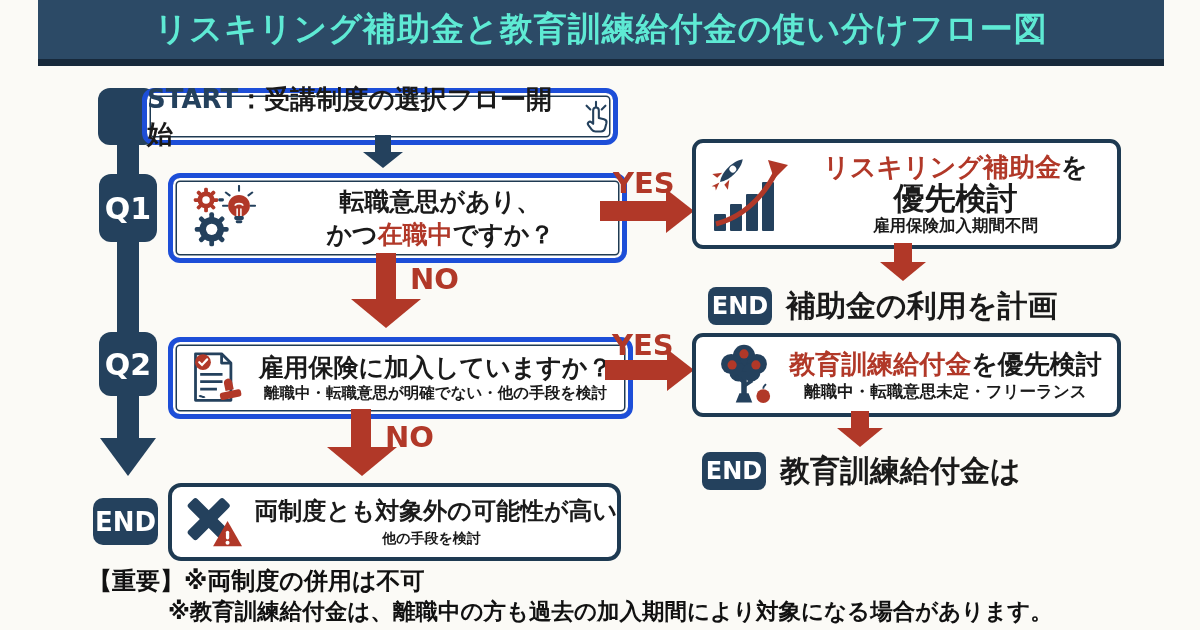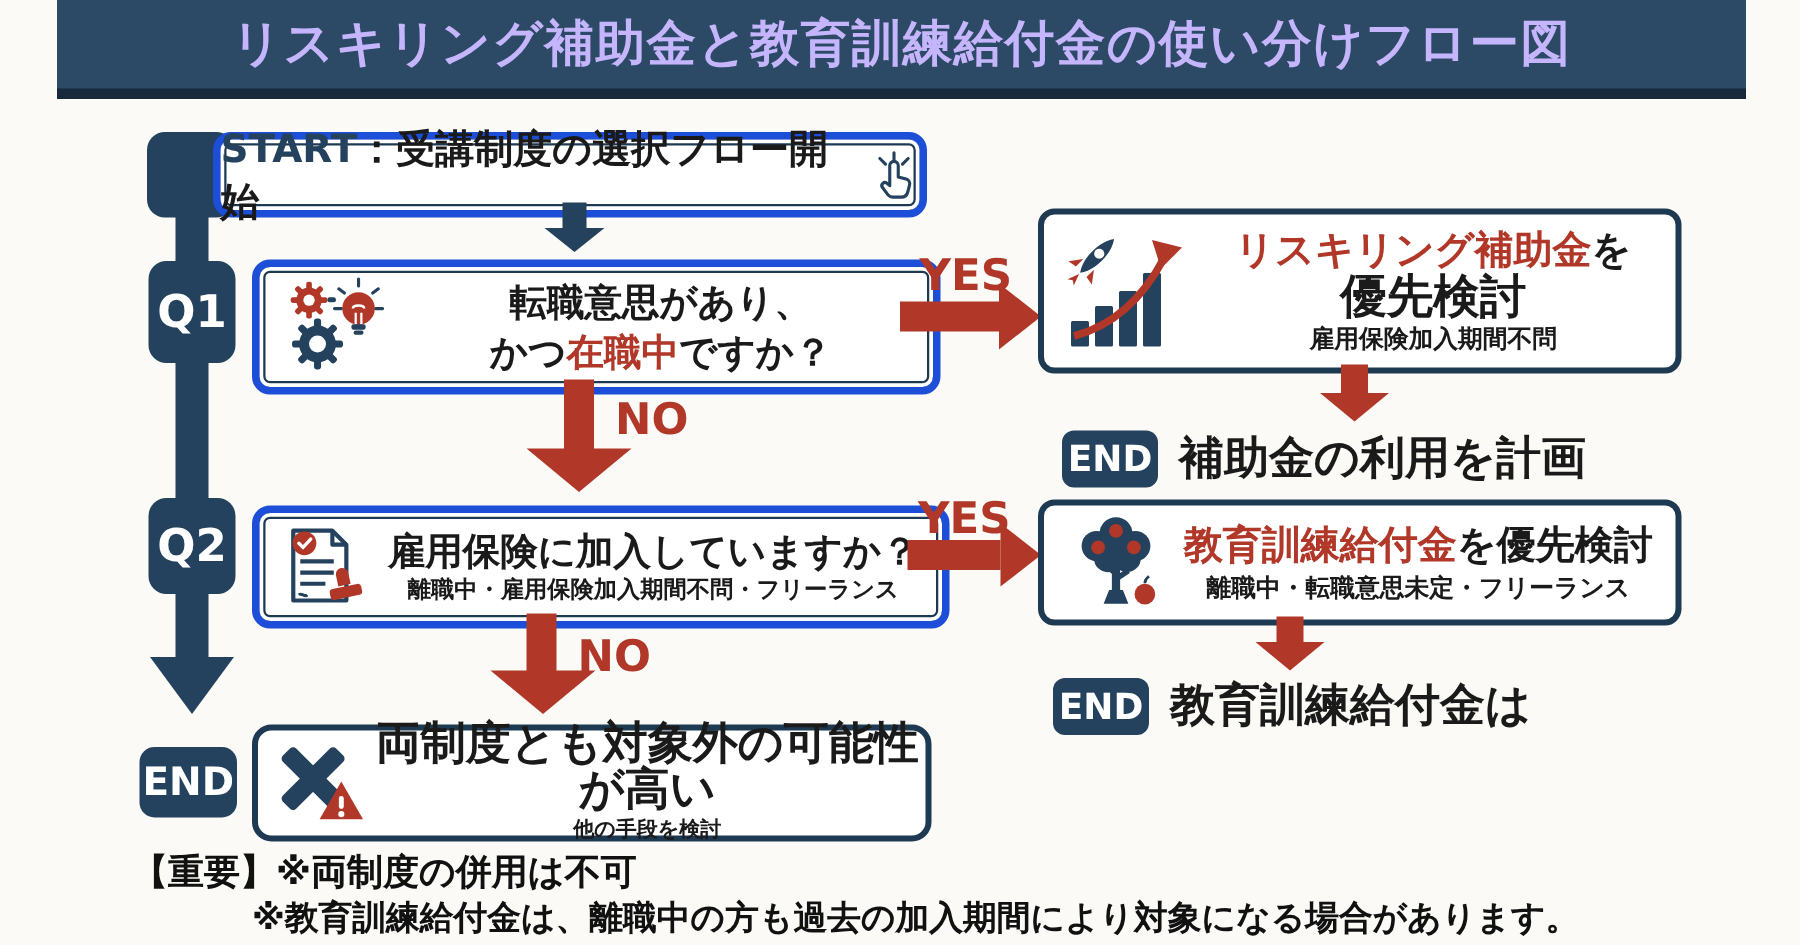--- a/index.html
+++ b/index.html
@@ -2,21 +2,21 @@
 <html><head>
 <meta charset="utf-8">
 <style>
   html,body{margin:0;padding:0;}
   body{font-family:"DejaVu Sans",sans-serif;}
   #stage{position:relative;width:1200px;height:630px;background:#fbfaf6;overflow:hidden;}
   .abs{position:absolute;}
   
   .header{left:38px;top:0;width:1126px;height:59px;background:#2c4a66;border-bottom:7px solid #17293b;
           display:flex;align-items:center;justify-content:center;}
-  .header .ttl{color:#c4b5fd;font-size:33px;font-weight:bold;letter-spacing:1px;}
+  .header .ttl{color:#5eead4;font-size:33px;font-weight:bold;letter-spacing:1px;}
   
   .rail{left:117px;top:118px;width:22px;height:322px;background:#24415d;}
   .navy-block{background:#24415d;border-radius:12px;}
   .badge{background:#24415d;border-radius:12px;color:#fff;font-weight:bold;
          display:flex;align-items:center;justify-content:center;}
   
   .fbox{background:#ffffff;border:5px solid #1d4ed8;border-radius:12px;
         box-shadow:inset 0 0 0 2.5px #ffffff, inset 0 0 0 4px #1e3a52;
         display:flex;align-items:center;}
   .fbox-single{background:#ffffff;border:4px solid #1e3a52;border-radius:11px;
@@ -151,21 +151,21 @@
         <circle cx="15" cy="14" r="8.5" fill="#b13828"></circle>
         <path d="M11 14l3 3 5.5-6" stroke="#ffffff" stroke-width="2.4" fill="none" stroke-linecap="round"></path>
         <g transform="rotate(-12 44 48)">
           <path d="M40 36a4.5 4.5 0 0 1 9 0v8h-9z" fill="#b13828"></path>
           <rect x="33" y="45" width="23" height="8" rx="2.5" fill="#b13828"></rect>
         </g>
       </svg>
     </span>
     <div class="txtcol">
       <div style="font-size:25px;line-height:30px;">雇用保険に加入していますか？</div>
-      <div class="note-sm" style="font-size:15.5px;line-height:21px;">離職中・雇用保険加入期間不問・フリーランス</div>
+      <div class="note-sm" style="font-size:15.5px;line-height:21px;">離職中・転職意思が明確でない・他の手段を検討</div>
     </div>
   </div>
 
   <div class="abs lbl" style="left:612px;top:328px;">YES</div>
   <div class="abs stem" style="left:605px;top:360px;width:62px;height:20px;"></div>
   <div class="abs head-right" style="left:667px;top:349px;border-top-width:21px;border-bottom-width:21px;border-left-width:27px;border-left-color:#b13828;"></div>
 
   <div class="abs fbox-single" style="left:692px;top:333px;width:421px;height:76px;">
     <span style="margin-left:18px;">
       <svg width="60" height="66" viewBox="0 0 64 72">
@@ -208,21 +208,21 @@
         <g fill="#24415d">
           <rect x="18" y="0" width="13" height="52" rx="3" transform="rotate(45 24.5 26)"></rect>
           <rect x="18" y="0" width="13" height="52" rx="3" transform="rotate(-45 24.5 26)"></rect>
         </g>
         <path d="M44 28l15 26H29z" fill="#b13828"></path>
         <rect x="42.3" y="38" width="3.4" height="9" rx="1.7" fill="#ffffff"></rect>
         <circle cx="44" cy="50.5" r="2.1" fill="#ffffff"></circle>
       </svg>
     </span>
     <div class="txtcol">
-      <div style="font-size:30px;line-height:31px;">両制度とも対象外の可能性が高い</div>
+      <div style="font-size:24px;line-height:31px;text-align:right;">両制度とも対象外の可能性が高い</div>
       <div class="note-sm" style="font-size:14px;line-height:22px;">他の手段を検討</div>
     </div>
   </div>
 
   <div class="abs footer-line" style="left:88px;top:565px;font-size:24px;">
     <span>【重要】</span><span>※両制度の併用は不可</span>
   </div>
   <div class="abs footer-line" style="left:168px;top:596px;font-size:22.5px;">※教育訓練給付金は、離職中の方も過去の加入期間により対象になる場合があります。</div>
 
 </div>

